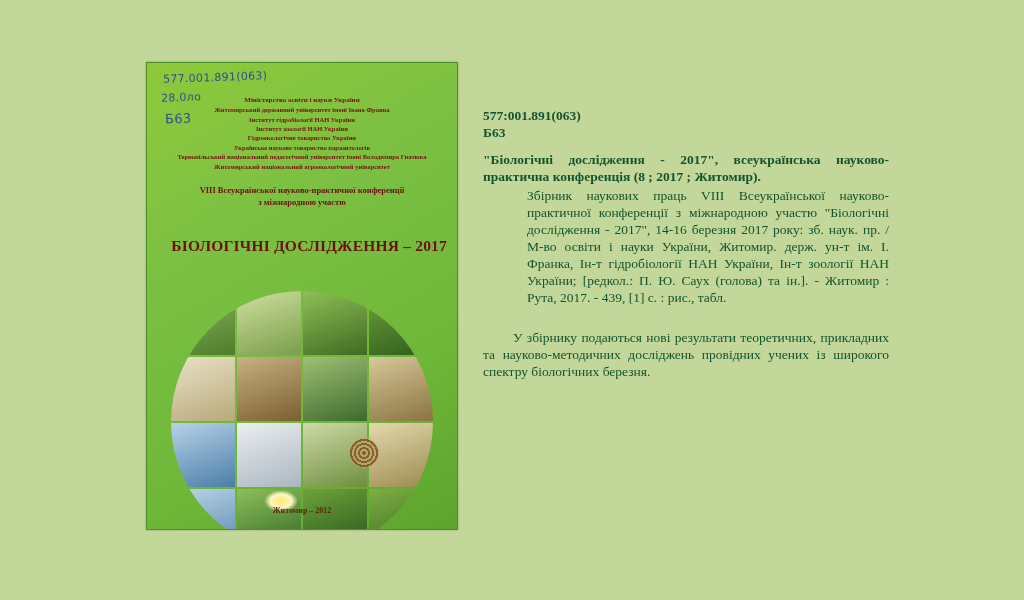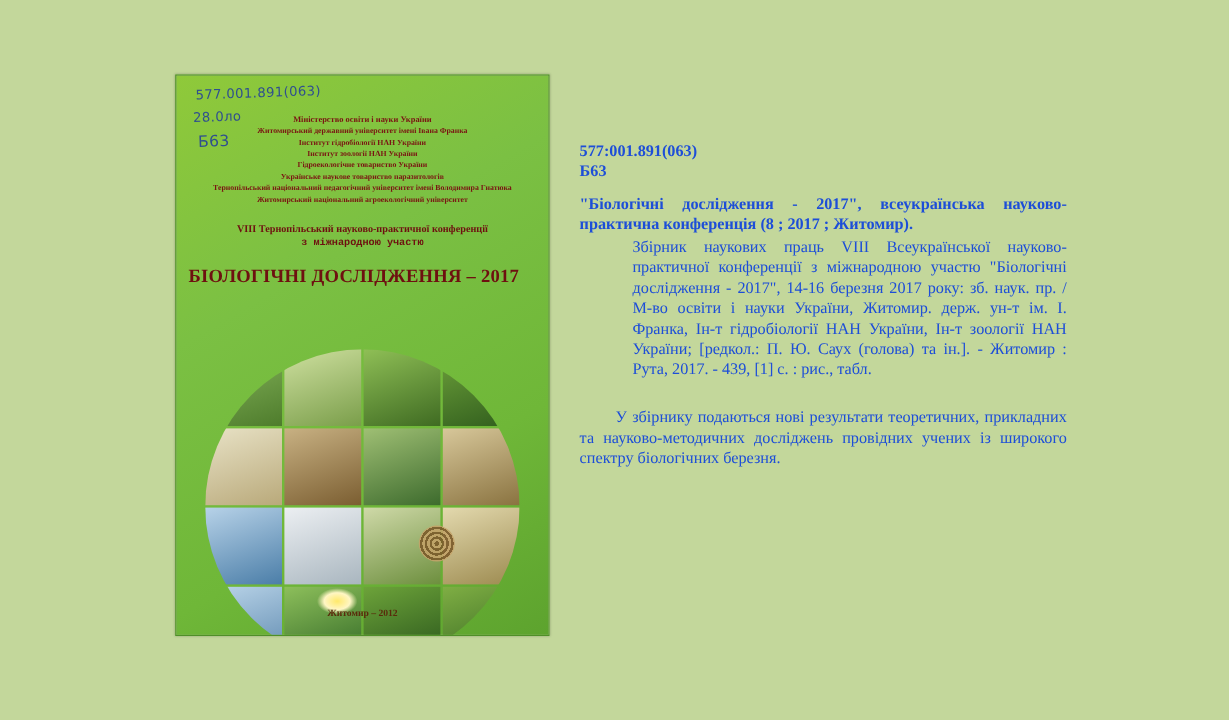--- a/index.html
+++ b/index.html
@@ -61,25 +61,25 @@
   .orgs div.first { font-size: 7px; text-align: center; }
 
   .collection {
     margin-top: 14px;
     text-align: center;
     color: #6e1010;
     font-weight: bold;
   }
   .collection .l1 { font-size: 14.5px; letter-spacing: 0.6px; }
   .collection .l2 { font-size: 8.5px; margin-top: 4px; }
-  .collection .l3 { font-size: 8.5px; margin-top: 2px; font-family: Liberation Mono, monospace; }
+  .collection .l3 { font-size: 8.5px; margin-top: 2px; }
 
   .maintitle {
-    margin-top: 15px;
-    text-align: left;
+    margin-top: 30px;
+    text-align: right;
     color: #6e1010;
     font-weight: bold;
     font-size: 15.5px;
     letter-spacing: 0.2px;
   }
 
   
   .collage {
     position: absolute;
     left: 24px;
@@ -143,23 +143,23 @@
     text-align: center;
     color: #5a2b0b;
     font-size: 8px;
     font-weight: bold;
   }
 
   
   .record {
     position: absolute;
     left: 483px;
-    top: 117px;
+    top: 107px;
     width: 406px;
-    color: #1d4ed8;
+    color: #14532d;
     font-size: 13.5px;
     line-height: 1.27;
     text-align: justify;
   }
   .record .call { font-weight: bold; }
   .record .title-line {
     font-weight: bold;
     margin-top: 10px;
   }
   .record .desc { margin-top: 1px; margin-left: 44px; }
@@ -182,21 +182,21 @@
         <div>Житомирський державний університет імені Івана Франка</div>
         <div>Інститут гідробіології НАН України</div>
         <div>Інститут зоології НАН України</div>
         <div>Гідроекологічне товариство України</div>
         <div>Українське наукове товариство паразитологів</div>
         <div>Тернопільський національний педагогічний університет імені Володимира Гнатюка</div>
         <div>Житомирський національний агроекологічний університет</div>
       </div>
 
       <div class="collection">
-        <div class="l2">VIII Тернопільський науково-практичної конференції</div>
+        <div class="l2">VIII Всеукраїнської науково-практичної конференції</div>
         <div class="l3">з міжнародною участю</div>
       </div>
 
       <div class="maintitle">БІОЛОГІЧНІ ДОСЛІДЖЕННЯ – 2017</div>
 
       <div class="collage">
         <div class="collage-grid">
           <div class="cell c1"></div>
           <div class="cell c2"></div>
           <div class="cell c3"></div>

